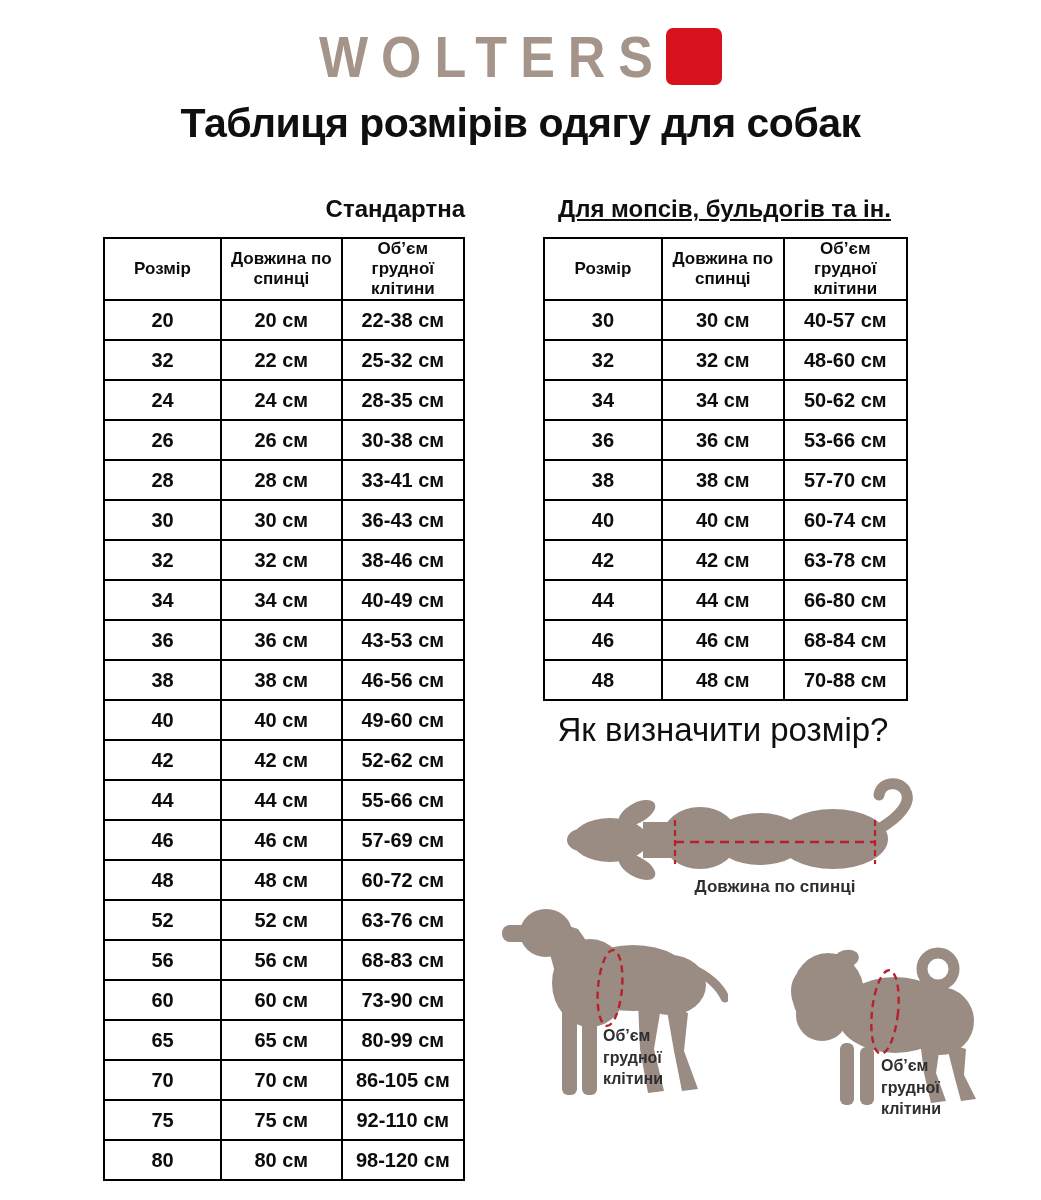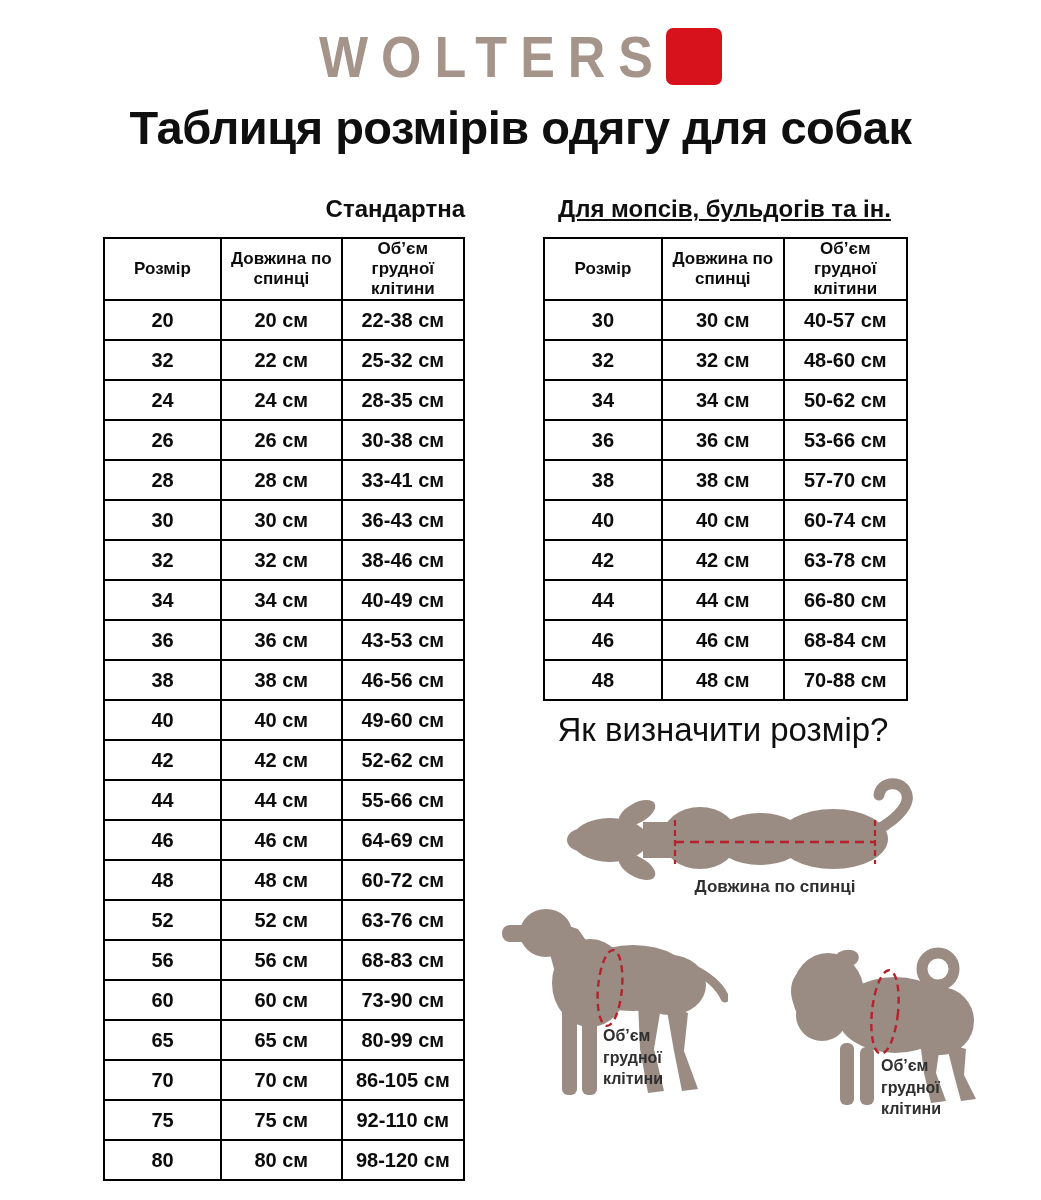--- a/index.html
+++ b/index.html
@@ -14,21 +14,21 @@
   .page{
     position:relative;width:1041px;height:1200px;background:#ffffff;
     font-family:"Liberation Sans", sans-serif;color:var(--text);overflow:hidden;
   }
   
   .logo-row{position:absolute;top:28px;left:0;width:100%;display:flex;justify-content:center;align-items:center;}
   .logo-text{font-size:52px;font-weight:bold;letter-spacing:13px;line-height:1;color:var(--logo-color);transform:scaleY(1.12);}
   .logo-square{width:56px;height:57px;border-radius:7px;background:var(--logo-red);}
   
   .page-title{position:absolute;top:100px;left:0;width:100%;text-align:center;
-    font-size:47px;font-weight:bold;letter-spacing:-0.5px;}
+    font-size:41px;font-weight:bold;letter-spacing:-0.5px;}
   
   .table-title{position:absolute;font-size:24px;font-weight:bold;text-align:center;}
   .table-title.std{top:195px;left:103px;width:362px;text-align:right;}
   .table-title.pug{top:195px;left:532px;width:385px;text-decoration:underline;}
   
   table.size-table{position:absolute;border-collapse:collapse;table-layout:fixed;background:#fff;}
   table.size-table.std{top:237px;left:103px;width:362px;}
   table.size-table.pug{top:237px;left:543px;width:365px;}
   .size-table th,.size-table td{
     border:2px solid var(--border);text-align:center;vertical-align:middle;
@@ -145,21 +145,21 @@
           <td>52-62 см</td>
         </tr>
         <tr>
           <td>44</td>
           <td>44 см</td>
           <td>55-66 см</td>
         </tr>
         <tr>
           <td>46</td>
           <td>46 см</td>
-          <td>64-69 см</td>
+          <td>57-69 см</td>
         </tr>
         <tr>
           <td>48</td>
           <td>48 см</td>
           <td>60-72 см</td>
         </tr>
         <tr>
           <td>52</td>
           <td>52 см</td>
           <td>63-76 см</td>

